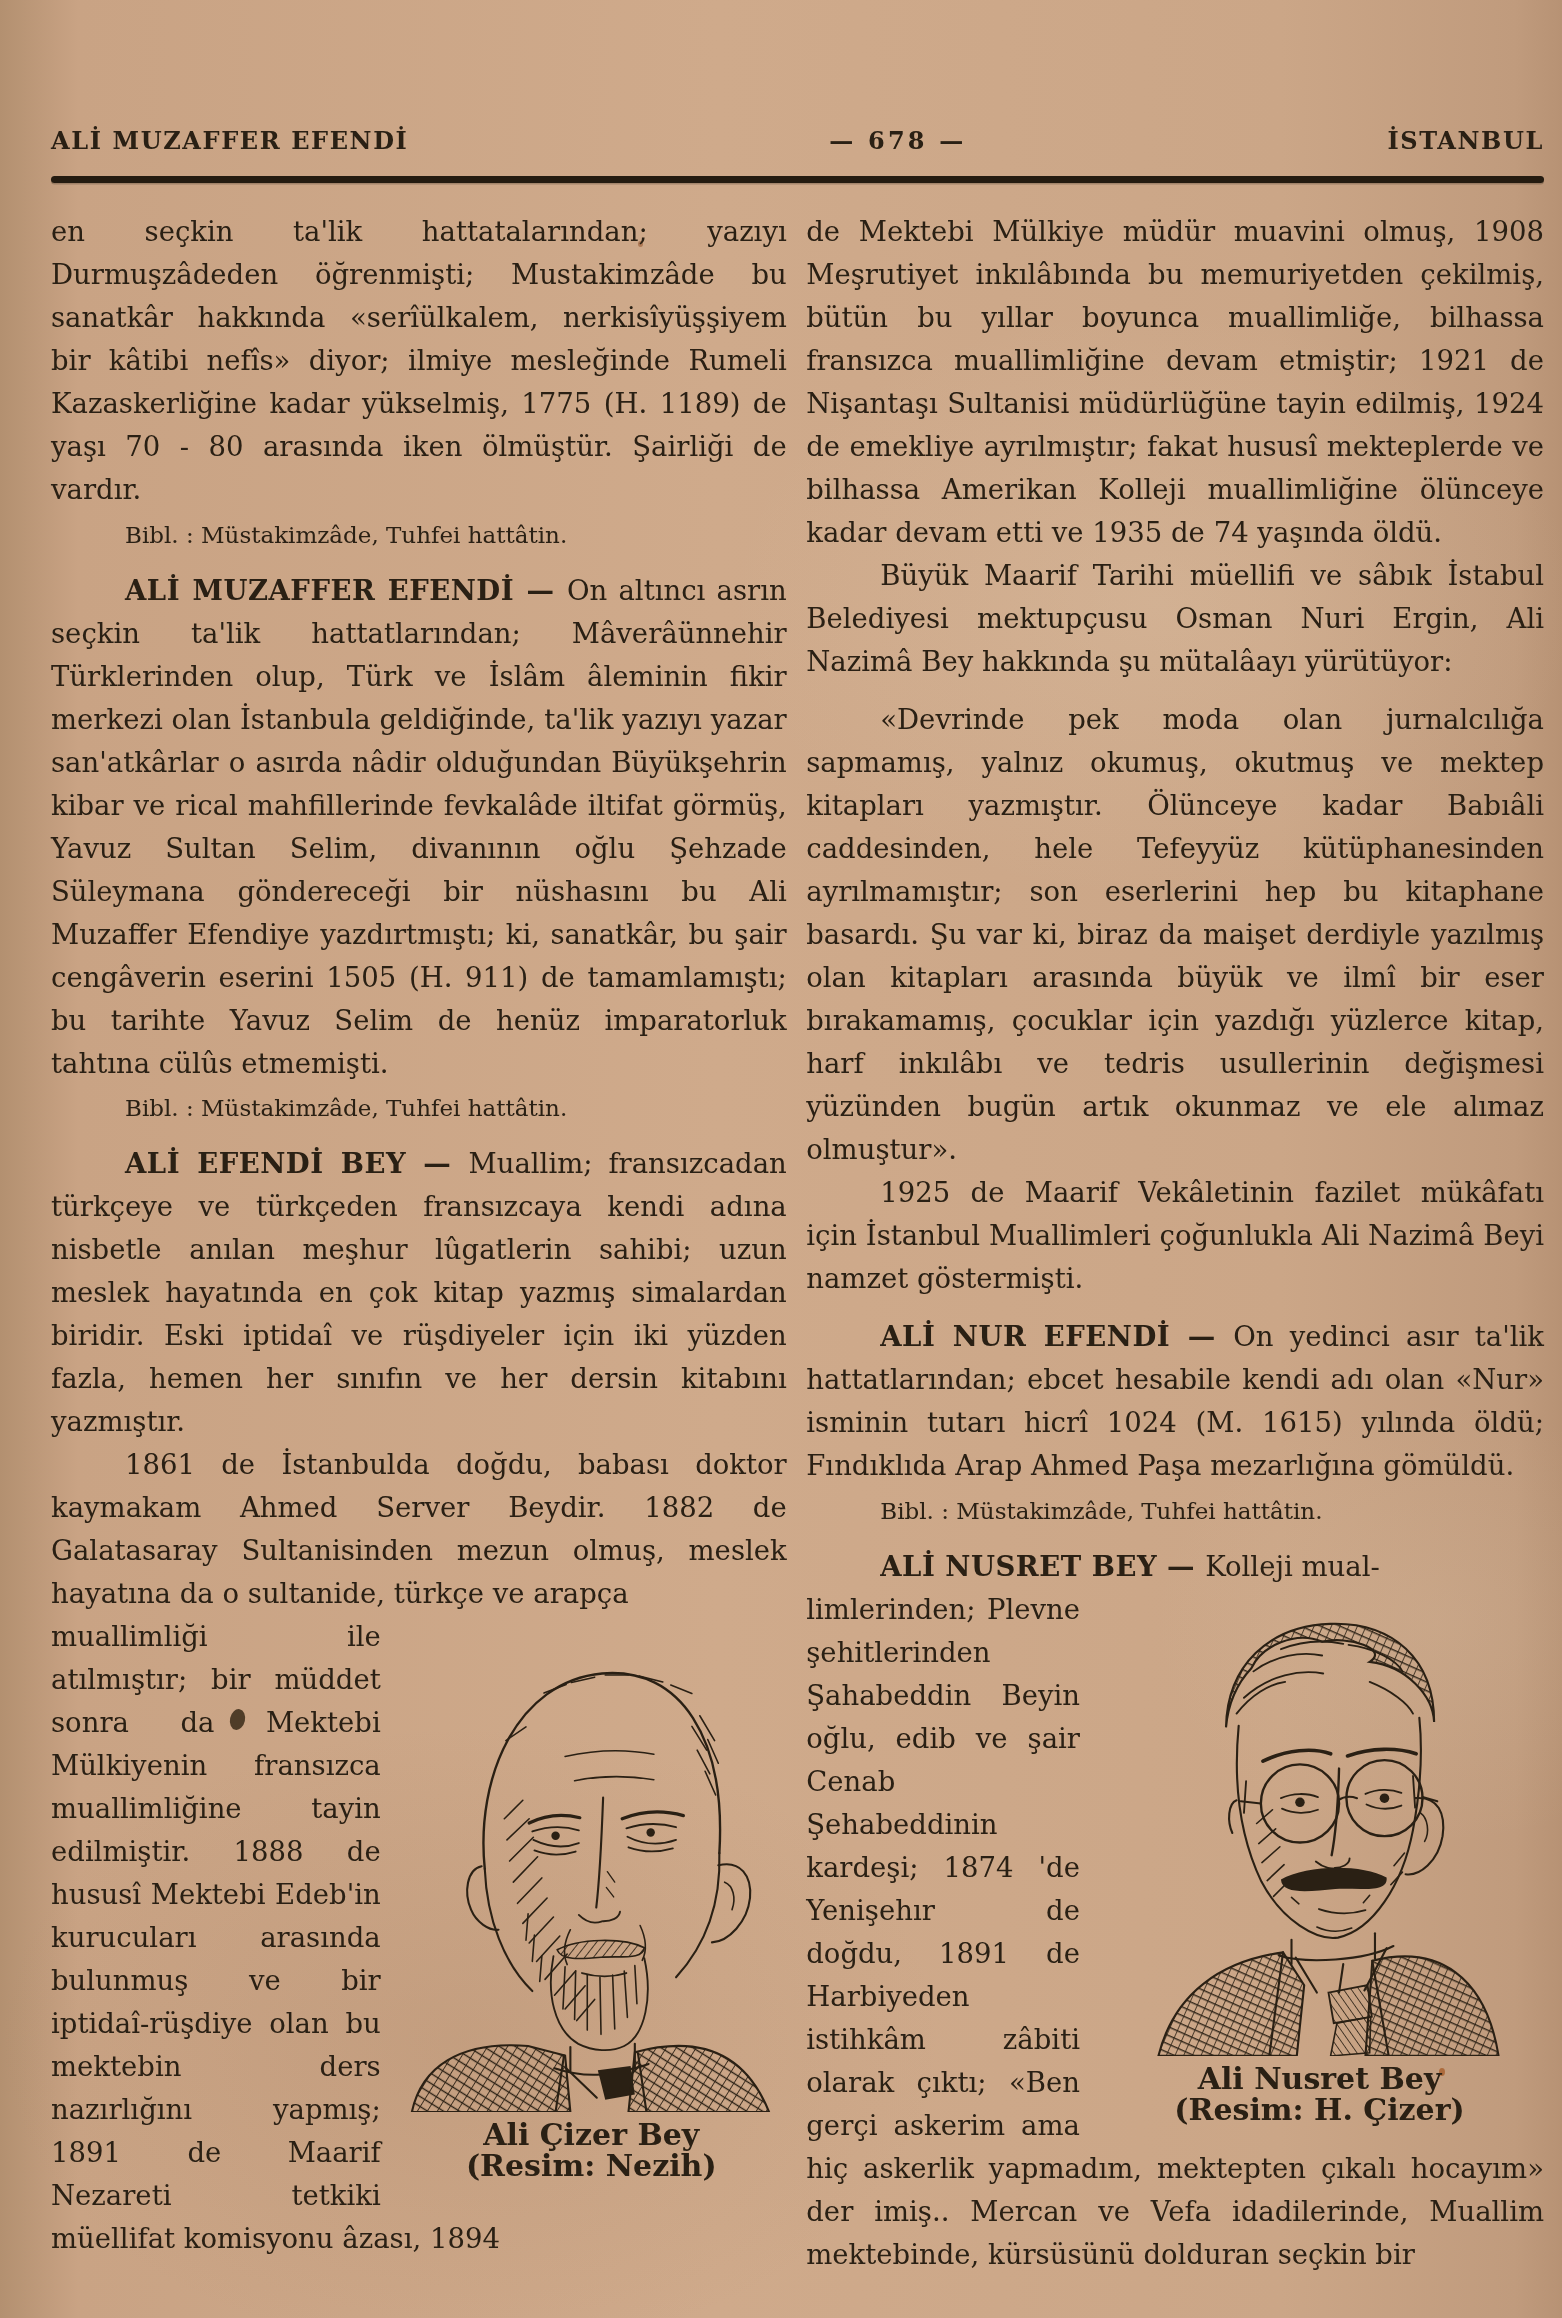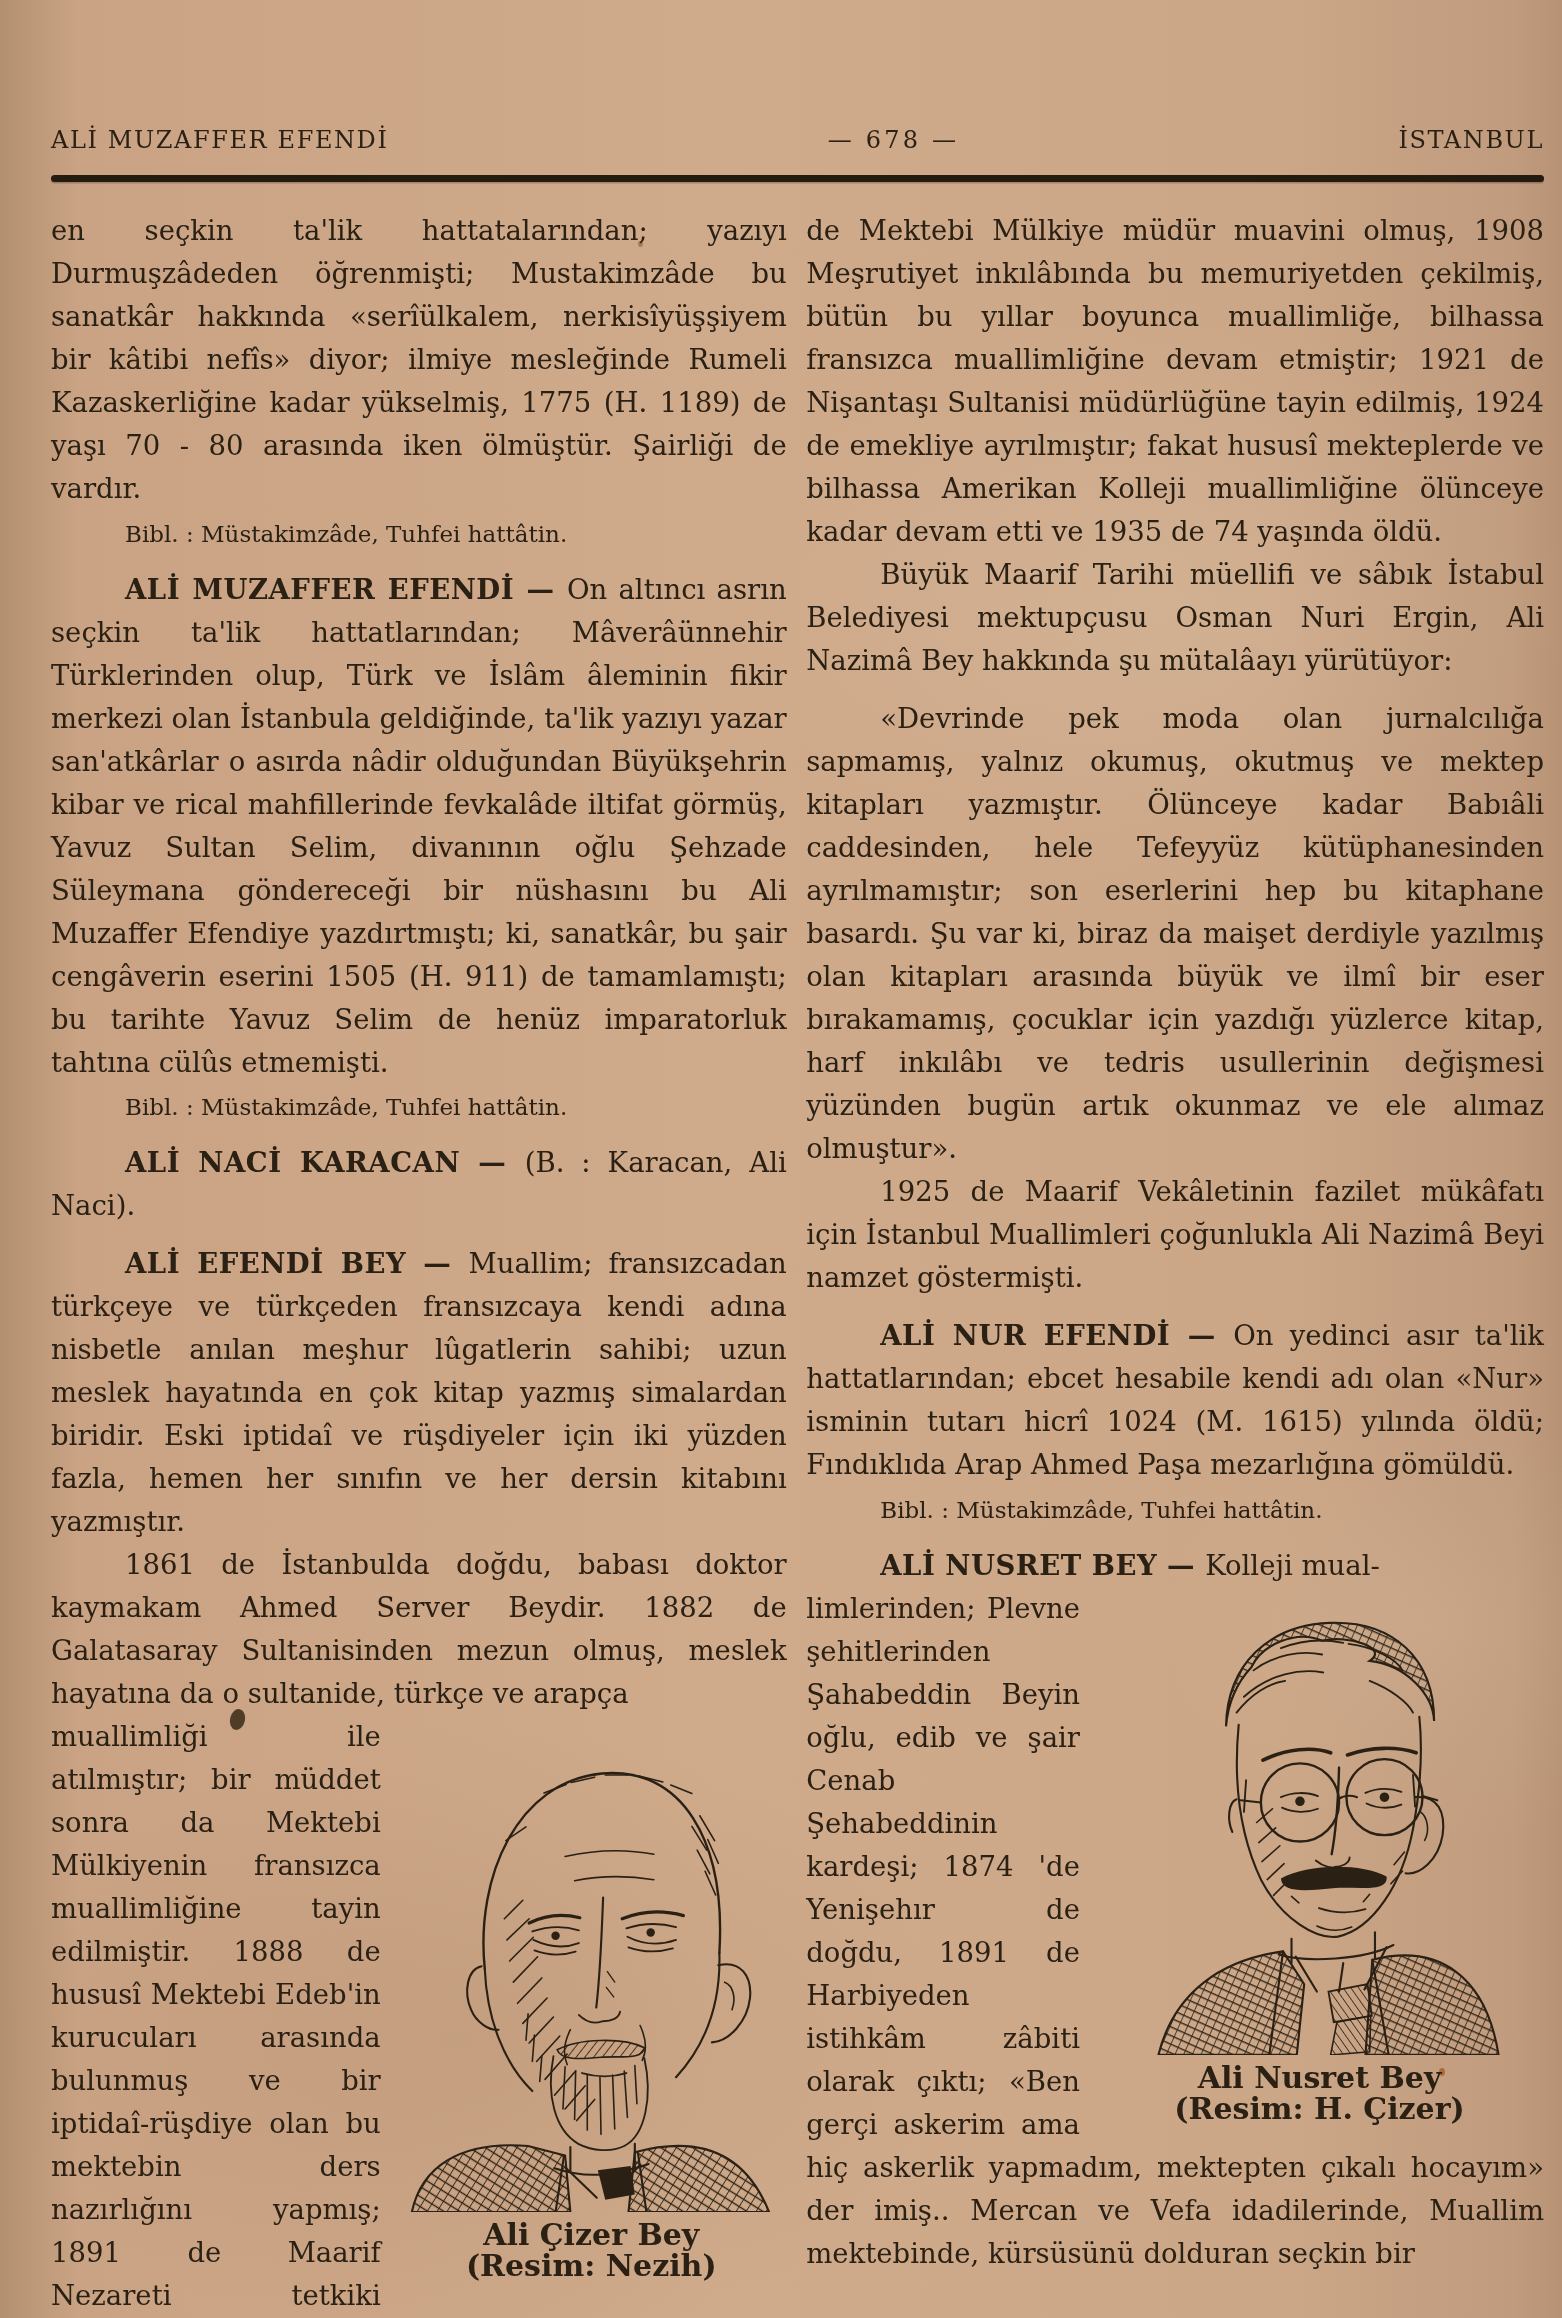--- a/index.html
+++ b/index.html
@@ -9,21 +9,21 @@
     overflow:hidden;
     color:#2a2014;
     font-family:"DejaVu Serif","Liberation Serif",serif;
     background:
       radial-gradient(686px 475px at 74% 26%, rgba(232,212,186,.22), transparent 62%),
       radial-gradient(792px 528px at 30% 88%, rgba(140,100,70,.14), transparent 60%),
       radial-gradient(475px 370px at 92% 70%, rgba(226,204,176,.16), transparent 60%),
       linear-gradient(90deg,#b39070 0%,#c9a384 5%,#cfaa8b 46%,#cba687 82%,#c09b7d 97%,#b79274 100%);
   }
   .inner{position:absolute;left:51px;right:18px;top:126px;}
-  .runhead{display:flex;align-items:baseline;font-weight:normal;font-size:24px;letter-spacing:1.6px;}
+  .runhead{display:flex;align-items:baseline;font-weight:bold;font-size:24px;letter-spacing:1.6px;}
   .runhead .c{flex:1;text-align:center;letter-spacing:3.2px;}
   .rule{height:6.9px;background:#241b10;margin-top:21px;border-radius:3.7px;box-shadow:0 1.6px 0 rgba(36,27,16,.25);}
   .cols{display:flex;margin-top:27.5px;}
   .col{width:736px;font-size:27.5px;line-height:43px;text-align:justify;}
   .col.left{margin-right:19.5px;}
   .col.right{width:738px;}
   p{margin:0;}
   p.ind{text-indent:74px;}
   .entry{margin-top:15px;}
   .head{font-weight:bold;letter-spacing:0.5px;}
@@ -58,21 +58,20 @@
 
     <div class="cols">
 
       <div class="col left">
         <p>en seçkin ta'lik hattatalarından; yazıyı Durmuşzâdeden öğrenmişti; Mustakimzâde bu sanatkâr hakkında «serîülkalem, nerkisîyüşşiyem bir kâtibi nefîs» diyor; ilmiye mesleğinde Rumeli Kazaskerliğine kadar yükselmiş, 1775 (H. 1189) de yaşı 70 - 80 arasında iken ölmüştür. Şairliği de vardır.</p>
         <p class="bibl">Bibl. : Müstakimzâde, Tuhfei hattâtin.</p>
 
         <p class="ind entry"><span class="head">ALİ MUZAFFER EFENDİ — </span><span>On altıncı asrın seçkin ta'lik hattatlarından; Mâverâünnehir Türklerinden olup, Türk ve İslâm âleminin fikir merkezi olan İstanbula geldiğinde, ta'lik yazıyı yazar san'atkârlar o asırda nâdir olduğundan Büyükşehrin kibar ve rical mahfillerinde fevkalâde iltifat görmüş, Yavuz Sultan Selim, divanının oğlu Şehzade Süleymana göndereceği bir nüshasını bu Ali Muzaffer Efendiye yazdırtmıştı; ki, sanatkâr, bu şair cengâverin eserini 1505 (H. 911) de tamamlamıştı; bu tarihte Yavuz Selim de henüz imparatorluk tahtına cülûs etmemişti.</span></p>
         <p class="bibl">Bibl. : Müstakimzâde, Tuhfei hattâtin.</p>
 
-        <p class="ind entry"><span class="head">ALİ NACİ KARACAN — </span><span>(B. : Karacan, Ali Naci).</span></p>
 
         <p class="ind entry"><span class="head">ALİ EFENDİ BEY — </span><span>Muallim; fransızcadan türkçeye ve türkçeden fransızcaya kendi adına nisbetle anılan meşhur lûgatlerin sahibi; uzun meslek hayatında en çok kitap yazmış simalardan biridir. Eski iptidaî ve rüşdiyeler için iki yüzden fazla, hemen her sınıfın ve her dersin kitabını yazmıştır.</span></p>
 
         <p class="ind">1861 de İstanbulda doğdu, babası doktor kaymakam Ahmed Server Beydir. 1882 de Galatasaray Sultanisinden mezun olmuş, meslek hayatına da o sultanide, türkçe ve arapça</p>
 
         <div>
           <figure class="fig fig-nazima">
             <svg width="391" height="494" viewBox="0 0 740 935">
               <defs>
                 <pattern id="p1d" width="13" height="13" patternUnits="userSpaceOnUse" patternTransform="rotate(38)">

